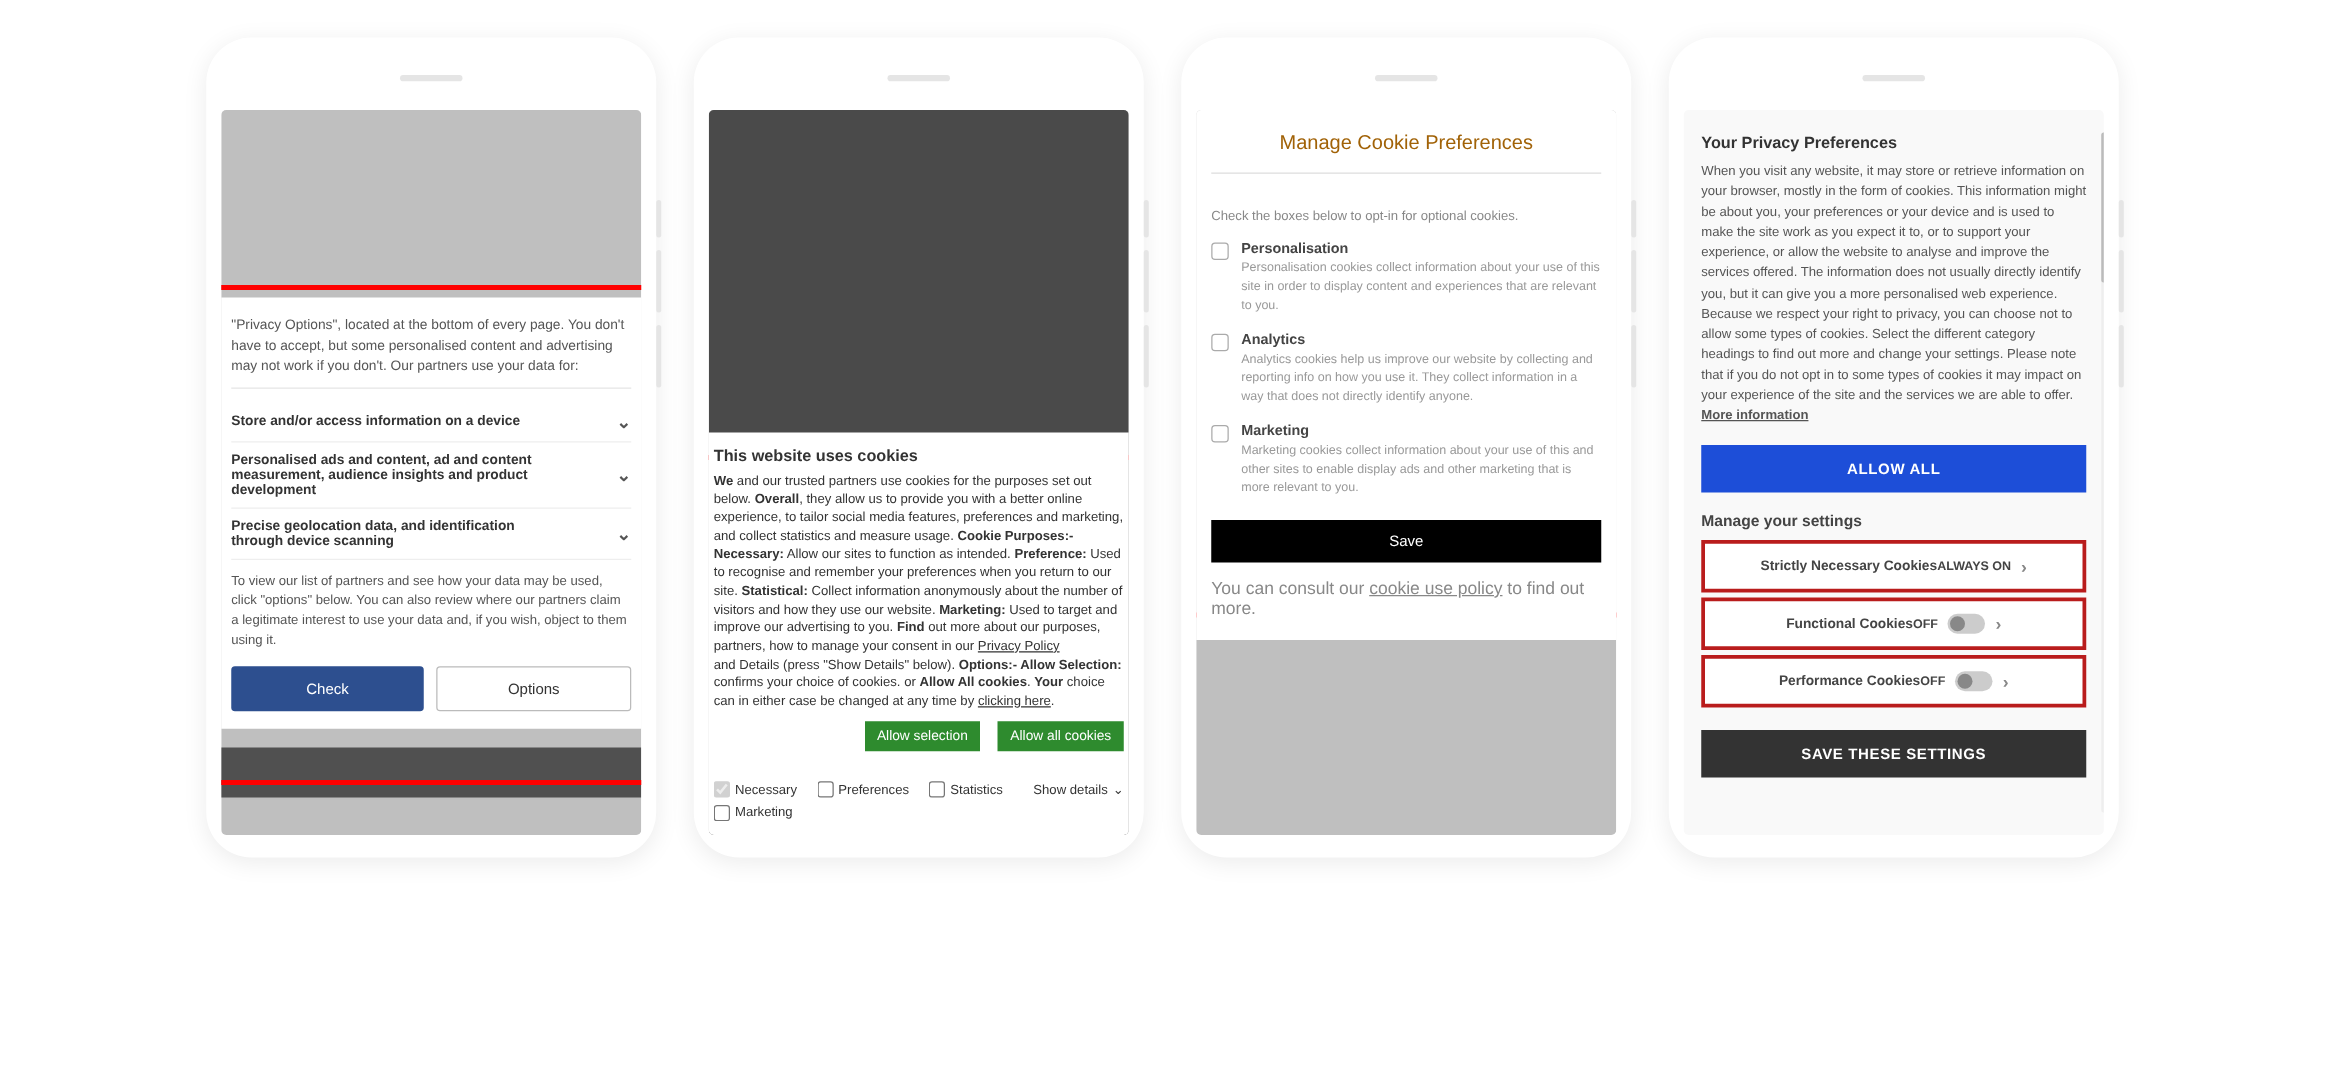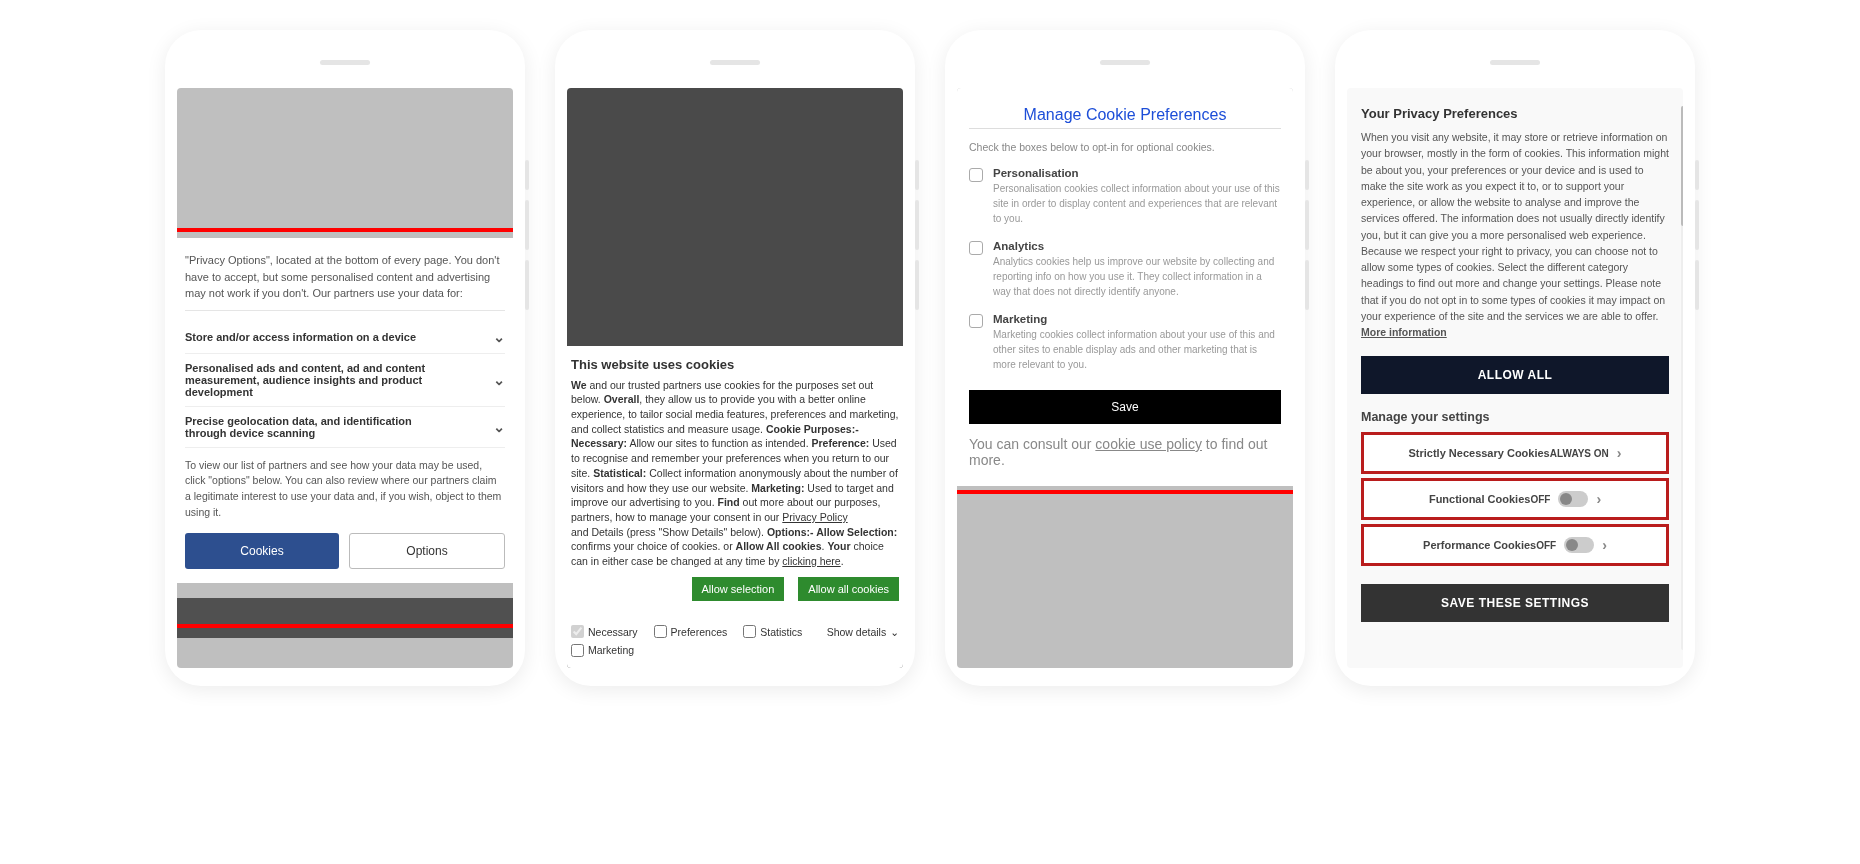--- a/index.html
+++ b/index.html
@@ -90,39 +90,39 @@
 .p2-checks { display:flex; flex-wrap:wrap; gap:4px 16px; margin-top:24px; font-size:10.5px; align-items:center; }
 .p2-checks label { display:flex; align-items:center; gap:4px; }
 .p2-details { margin-left:auto; display:flex; align-items:center; gap:4px; cursor:pointer; }
 
 
 .p3-bg { background:#bfbfbf; height:100%; }
 .p3-modal {
   position:absolute; top:0; left:-8px; right:-8px;
   background:#fff; padding:18px 20px; font-size:11px; color:#555;
 }
-.p3-title { text-align:center; font-size:16px; color:#1d4ed8; margin-bottom:12px; font-weight:400; padding-bottom:4px; border-bottom:1px solid #ddd; }
+.p3-title { text-align:center; font-size:16px; color:#a16207; margin-bottom:28px; font-weight:400; padding-bottom:14px; border-bottom:1px solid #ddd; }
 .p3-sub { font-size:10.5px; color:#888; margin-bottom:14px; }
 .p3-item { display:flex; gap:10px; margin-bottom:14px; }
 .p3-cb { width:14px; height:14px; border:1px solid #aaa; border-radius:3px; margin-top:1px; flex-shrink:0; cursor:pointer; }
 .p3-item-title { font-weight:600; color:#444; font-size:11.5px; margin-bottom:2px; }
 .p3-item-desc { font-size:10px; color:#999; line-height:1.5; }
 .p3-save { width:100%; background:#000; color:#fff; border:none; padding:10px; font-size:12px; margin-top:4px; cursor:pointer; }
 .p3-footer { font-size:14px; color:#888; margin-top:12px; }
 .p3-footer u { text-decoration: underline; }
 
 
 .p4-modal {
   position:absolute; top:0; left:-8px; right:-8px; bottom:0;
   background:#f9f9f9; padding:18px 22px; font-size:11px; color:#555; overflow:hidden;
 }
 .p4-title { font-weight:700; font-size:13px; color:#333; margin-bottom:8px; }
 .p4-body { font-size:10.5px; line-height:1.55; color:#555; }
 .p4-body u { text-decoration: underline; font-weight:700; }
-.p4-allow { width:100%; background:#0f172a; color:#fff; border:none; padding:12px; font-size:12px; font-weight:700; margin-top:16px; cursor:pointer; letter-spacing:0.5px; }
+.p4-allow { width:100%; background:#1d4ed8; color:#fff; border:none; padding:12px; font-size:12px; font-weight:700; margin-top:16px; cursor:pointer; letter-spacing:0.5px; }
 .p4-manage-title { font-weight:700; font-size:12.5px; color:#444; margin-top:16px; margin-bottom:8px; }
 .p4-setting {
   display:flex; align-items:center; justify-content:center;
   border:3px solid #b91c1c; padding:10px 12px; margin-bottom:4px; background:#fff;
 }
 .p4-setting-label { font-weight:600; font-size:11px; color:#444; }
 .p4-right { display:flex; align-items:center; gap:8px; font-size:10px; font-weight:700; color:#444; }
 .p4-toggle {
   width:30px; height:16px; background:#ccc; border-radius:8px; position:relative; cursor:pointer;
 }
@@ -156,21 +156,21 @@
       <div class="p1-row">
         <span style="max-width:260px;">Personalised ads and content, ad and content measurement, audience insights and product development</span>
         <span class="chev">⌄</span>
       </div>
       <div class="p1-row">
         <span style="max-width:260px;">Precise geolocation data, and identification through device scanning</span>
         <span class="chev">⌄</span>
       </div>
       <div class="p1-note">To view our list of partners and see how your data may be used, click "options" below. You can also review where our partners claim a legitimate interest to use your data and, if you wish, object to them using it.</div>
       <div class="p1-btns">
-        <button class="p1-accept">Cookies</button>
+        <button class="p1-accept">Check</button>
         <button class="p1-options">Options</button>
       </div>
     </div>
   </div>
 </div>
 
 <div class="phone">
   <div class="speaker"></div>
   <div class="side-btn b1"></div>
   <div class="side-btn b2"></div>

